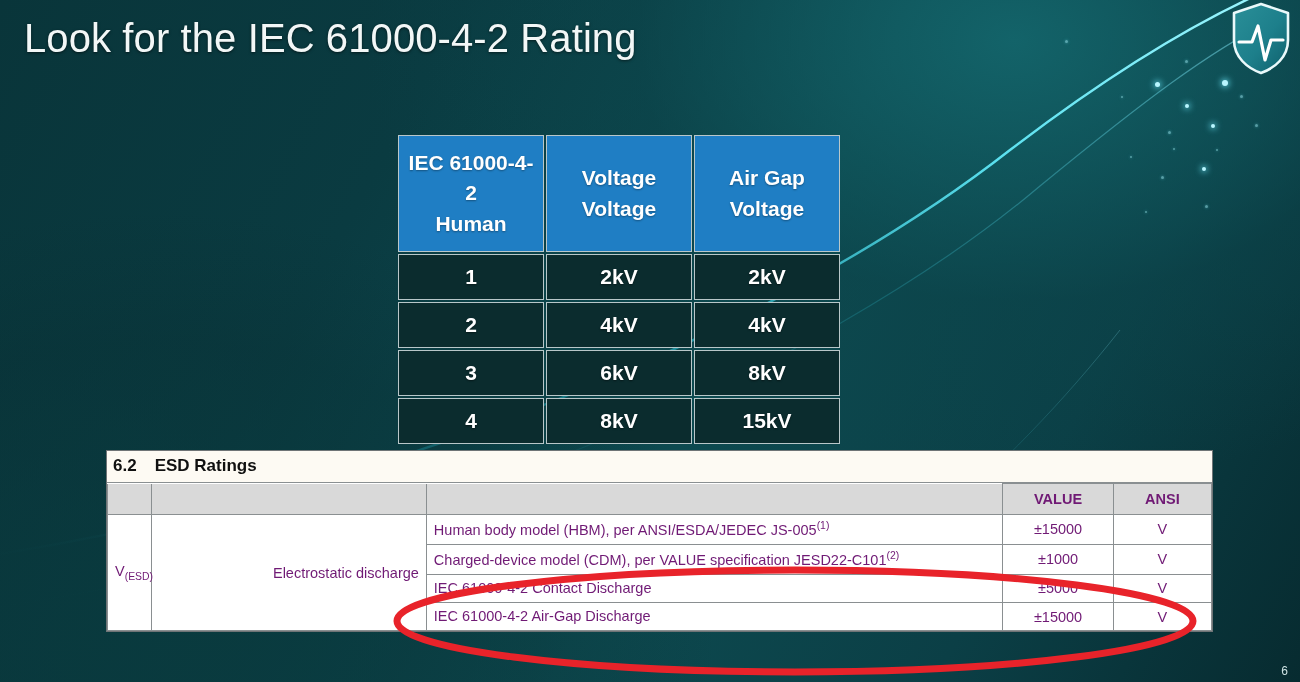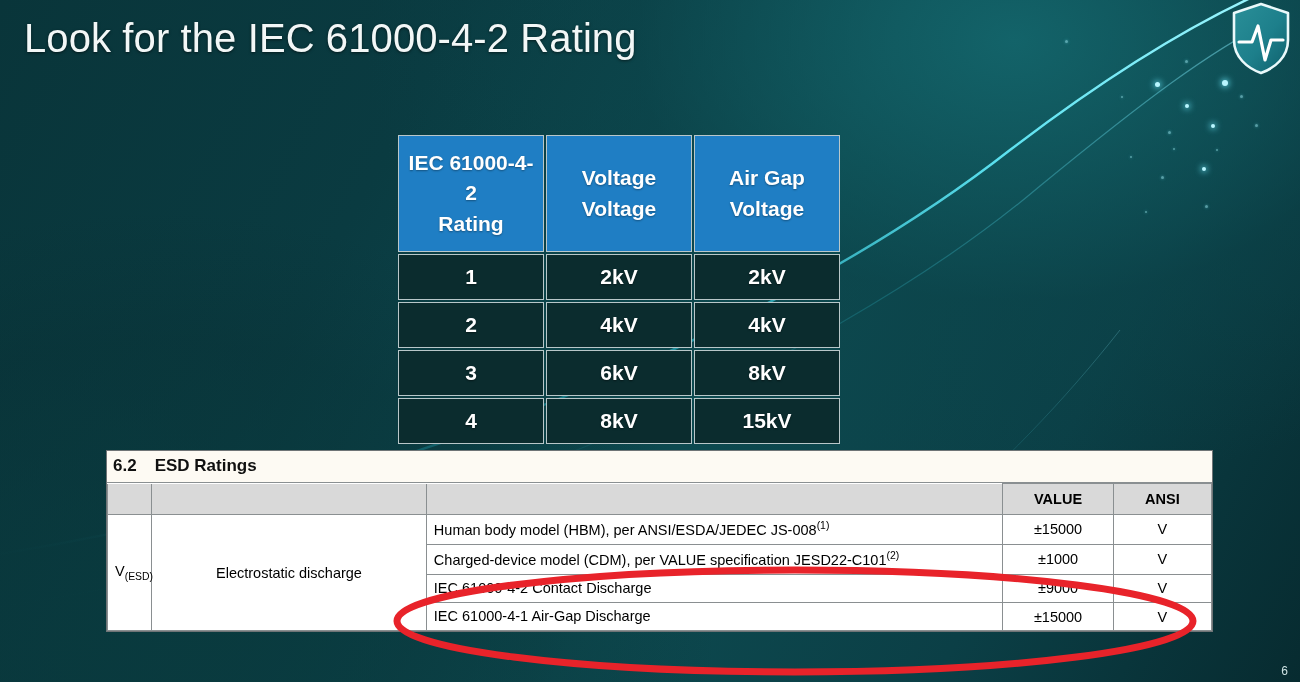--- a/index.html
+++ b/index.html
@@ -124,38 +124,38 @@
   }
   .sheet-title .num { margin-right: 18px; }
   .sheet table {
     width: 100%;
     border-collapse: collapse;
     table-layout: fixed;
   }
   .sheet td, .sheet th {
     border: 1px solid #8a8f91;
     font-size: 14.5px;
-    color: #000000;
+    color: #701a75;
     padding: 4px 7px;
     vertical-align: middle;
   }
   .sheet th {
     background: #d9d9d9;
     font-weight: bold;
     font-size: 14.5px;
     text-align: center;
     height: 22px;
   }
   .col-sym   { width: 44px;  }
   .col-param { width: 274px; }
   .col-cond  { width: 575px; }
   .col-val   { width: 110px; }
   .col-unit  { width: 98px;  }
   .cell-sym   { text-align: left; font-size: 15px; }
-  .cell-param { text-align: center; font-size: 15px; padding-left: 10px; }
+  .cell-param { text-align: right; font-size: 15px; padding-left: 10px; }
   .cell-cond  { text-align: left; line-height: 1.32; }
   .cell-val   { text-align: center; font-weight: normal; font-size: 14px; }
   .cell-unit  { text-align: center; font-size: 14.5px; }
   sub { font-size: 0.72em; }
   sup { font-size: 0.72em; }
 
   
   .annot {
     position: absolute;
     left: 392px;
@@ -232,21 +232,21 @@
     </defs>
     <path d="M31 2 L58 11 L58 38 C58 55 45 66 31 71 C17 66 4 55 4 38 L4 11 Z" fill="url(#shieldGrad)" stroke="#eaf9fb" stroke-width="2.6" stroke-linejoin="round"></path>
     <path d="M9 40 L22 40 L28 24 L35 58 L41 38 L53 38" fill="none" stroke="#ffffff" stroke-width="3.2" stroke-linejoin="round" stroke-linecap="round"></path>
   </svg>
 
   <table class="level-table">
     <thead>
       <tr>
         <th>
           <div>IEC 61000-4-2</div>
-          <div>Rating</div>
+          <div>Human</div>
         </th>
         <th>
           <div>Voltage</div>
           <div>Voltage</div>
         </th>
         <th>
           <div>Air Gap</div>
           <div>Voltage</div>
         </th>
       </tr>
@@ -294,39 +294,39 @@
           <td class="blankrow" style="background:#d9d9d9;border-top:none;"></td>
           <th>VALUE</th>
           <th>ANSI</th>
         </tr>
         <tr>
           <td class="cell-sym" rowspan="4">
             <span>V</span><sub>(ESD)</sub>
           </td>
           <td class="cell-param" rowspan="4">Electrostatic discharge</td>
           <td class="cell-cond">
-            <span>Human body model (HBM), per ANSI/ESDA/JEDEC JS-008</span><sup>(1)</sup>
+            <span>Human body model (HBM), per ANSI/ESDA/JEDEC JS-005</span><sup>(1)</sup>
           </td>
           <td class="cell-val">±15000</td>
           <td class="cell-unit">V</td>
         </tr>
         <tr>
           <td class="cell-cond">
             <span>Charged-device model (CDM), per VALUE specification JESD22-C101</span><sup>(2)</sup>
           </td>
           <td class="cell-val">±1000</td>
           <td class="cell-unit">V</td>
         </tr>
         <tr>
           <td class="cell-cond">IEC 61000-4-2 Contact Discharge</td>
-          <td class="cell-val">±9000</td>
+          <td class="cell-val">±5000</td>
           <td class="cell-unit">V</td>
         </tr>
         <tr>
-          <td class="cell-cond">IEC 61000-4-1 Air-Gap Discharge</td>
+          <td class="cell-cond">IEC 61000-4-2 Air-Gap Discharge</td>
           <td class="cell-val">±15000</td>
           <td class="cell-unit">V</td>
         </tr>
       </tbody>
     </table>
   </div>
 
   <svg class="annot" viewBox="0 0 806 112">
     <ellipse cx="403" cy="56" rx="398" ry="51"></ellipse>
   </svg>

